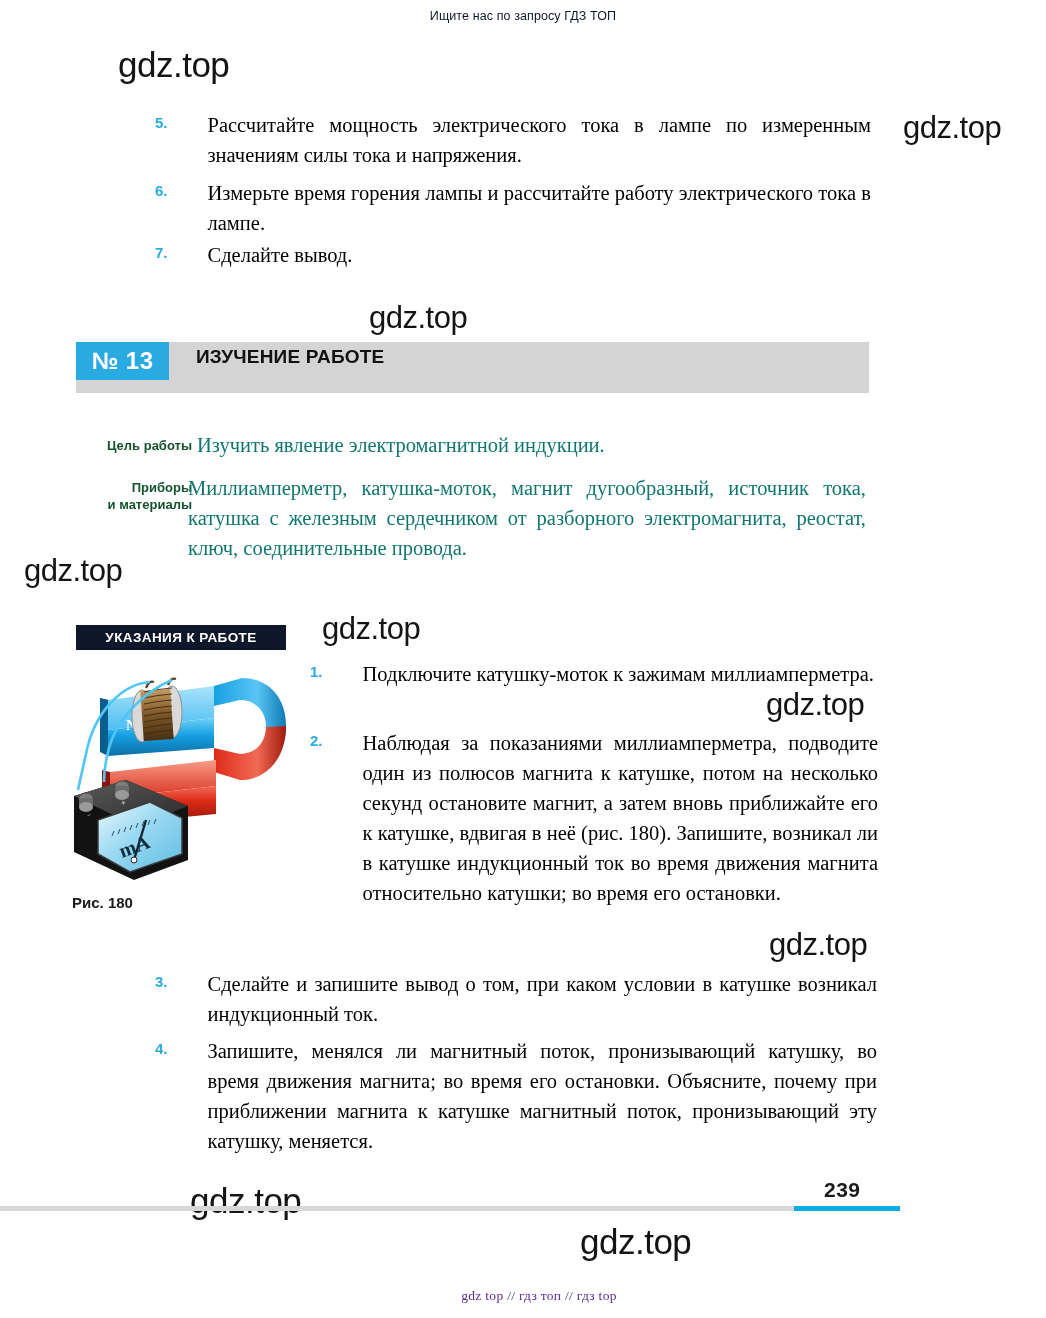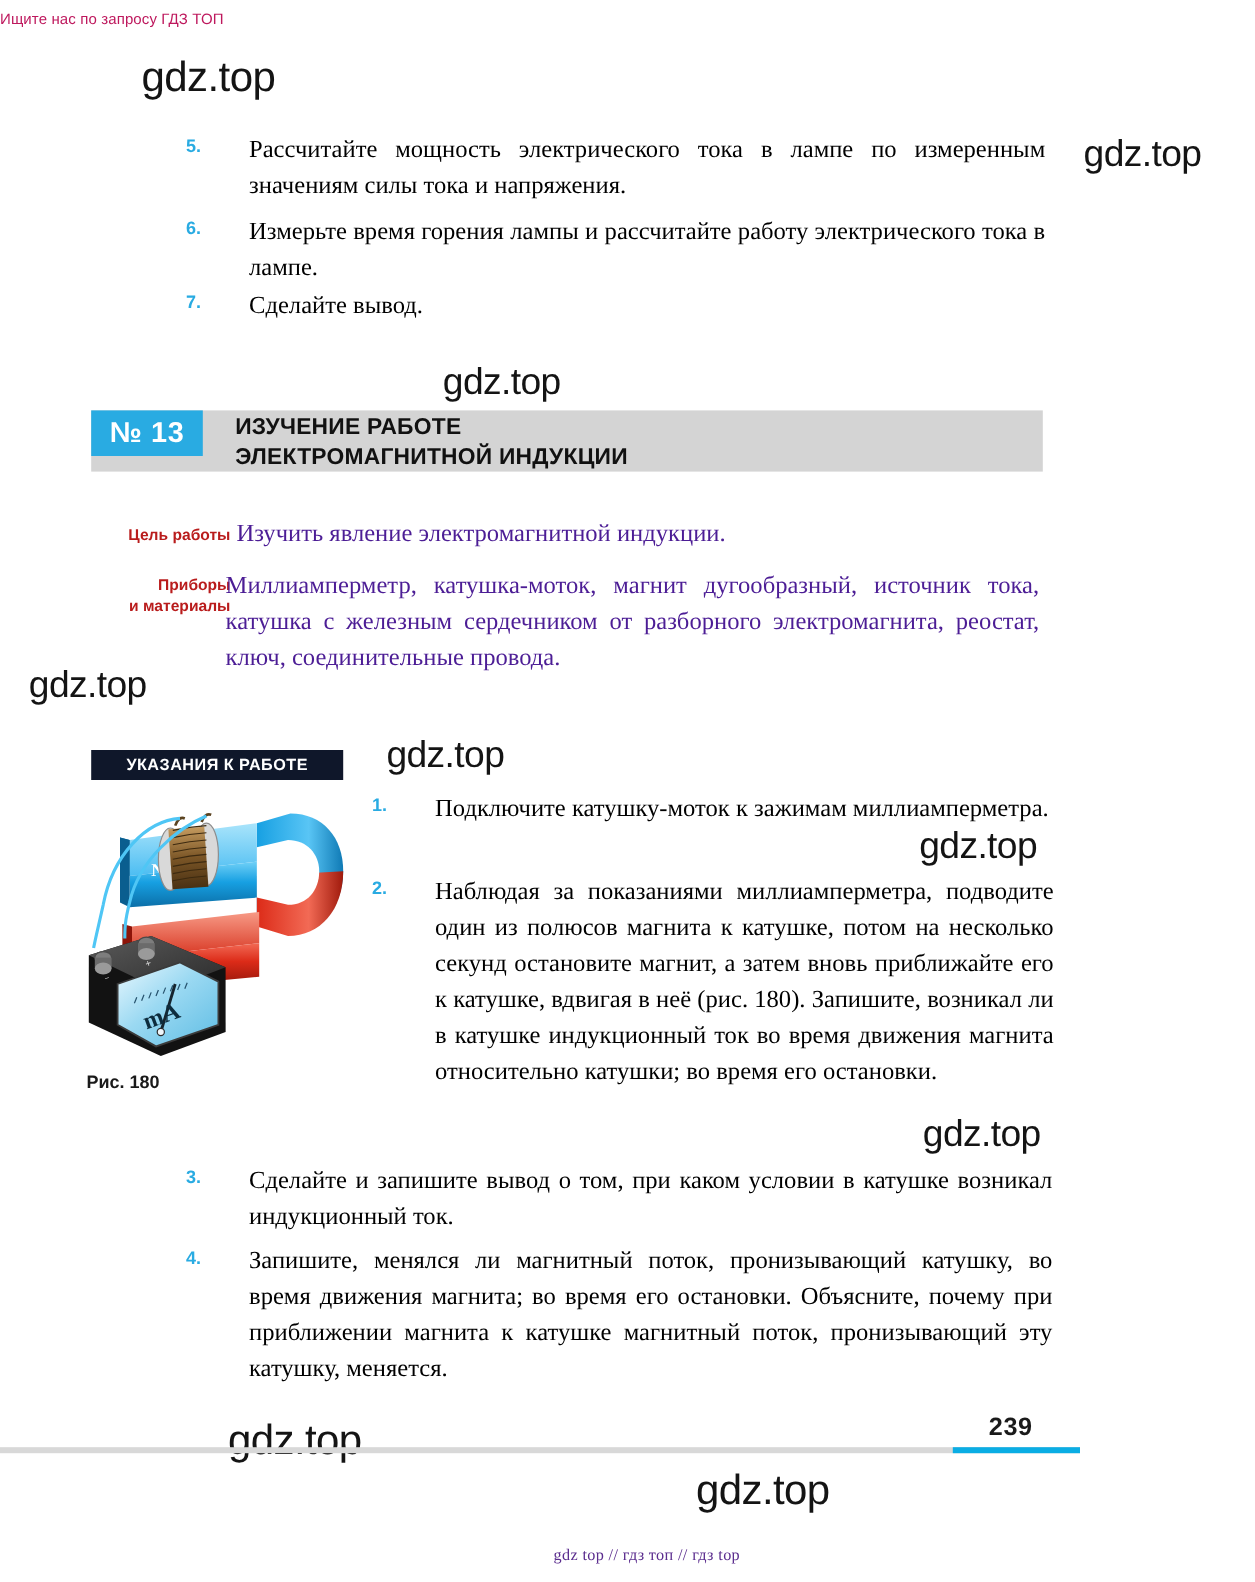--- a/index.html
+++ b/index.html
@@ -14,23 +14,24 @@
     overflow: hidden;
     font-family: "Liberation Serif", serif;
   }
 
   
   .promo {
     position: absolute;
     top: 9px;
     left: 0;
     width: 1046px;
+    text-align: center;
     font-family: "Liberation Sans", sans-serif;
     font-size: 12.5px;
-    color: #be185d;
+    color: #0f172a;
     letter-spacing: 0.1px;
   }
 
   
   .wm {
     position: absolute;
     font-family: "Liberation Sans", sans-serif;
     color: #141414;
     white-space: nowrap;
     pointer-events: none;
@@ -105,29 +106,29 @@
     letter-spacing: 0.2px;
   }
 
   
   .side-label {
     position: absolute;
     font-family: "Liberation Sans", sans-serif;
     font-weight: bold;
     font-size: 13px;
     line-height: 17px;
-    color: #b91c1c;
+    color: #14532d;
     text-align: right;
   }
   .body-par {
     position: absolute;
     font-family: "Liberation Serif", serif;
     font-size: 20.5px;
     line-height: 30px;
-    color: #4c1d95;
+    color: #0f766e;
     text-align: justify;
     text-justify: inter-word;
   }
   .body-par.nojust { text-align: left; }
 
   
   .work-badge {
     position: absolute;
     left: 76px;
     top: 625px;
@@ -229,21 +230,20 @@
 
 <div class="num-item" style="left:155px; top:240px; width:716px;">
   <div class="num">7.</div>
   <div class="num-text nojust" style="width:676px; margin-left:40px;">Сделайте вывод.</div>
 </div>
 
 <div class="head-bar"></div>
 <div class="head-badge">№ 13</div>
 <div class="head-title">
   <div>ИЗУЧЕНИЕ РАБОТЕ</div>
-  <div>ЭЛЕКТРОМАГНИТНОЙ ИНДУКЦИИ</div>
 </div>
 
 <div class="side-label" style="left:60px; top:437px; width:132px;">Цель работы</div>
 <div class="body-par nojust" style="left:197px; top:430px; width:680px;">Изучить явление электромагнитной индукции.</div>
 
 <div class="side-label" style="left:60px; top:479px; width:132px;">
   <div>Приборы</div>
   <div>и материалы</div>
 </div>
 <div class="body-par" style="left:188px; top:473px; width:678px;">Миллиамперметр, катушка-моток, магнит дугообразный, источник тока, катушка с железным сердечником от разборного электромагнита, реостат, ключ, соединительные провода.</div>

